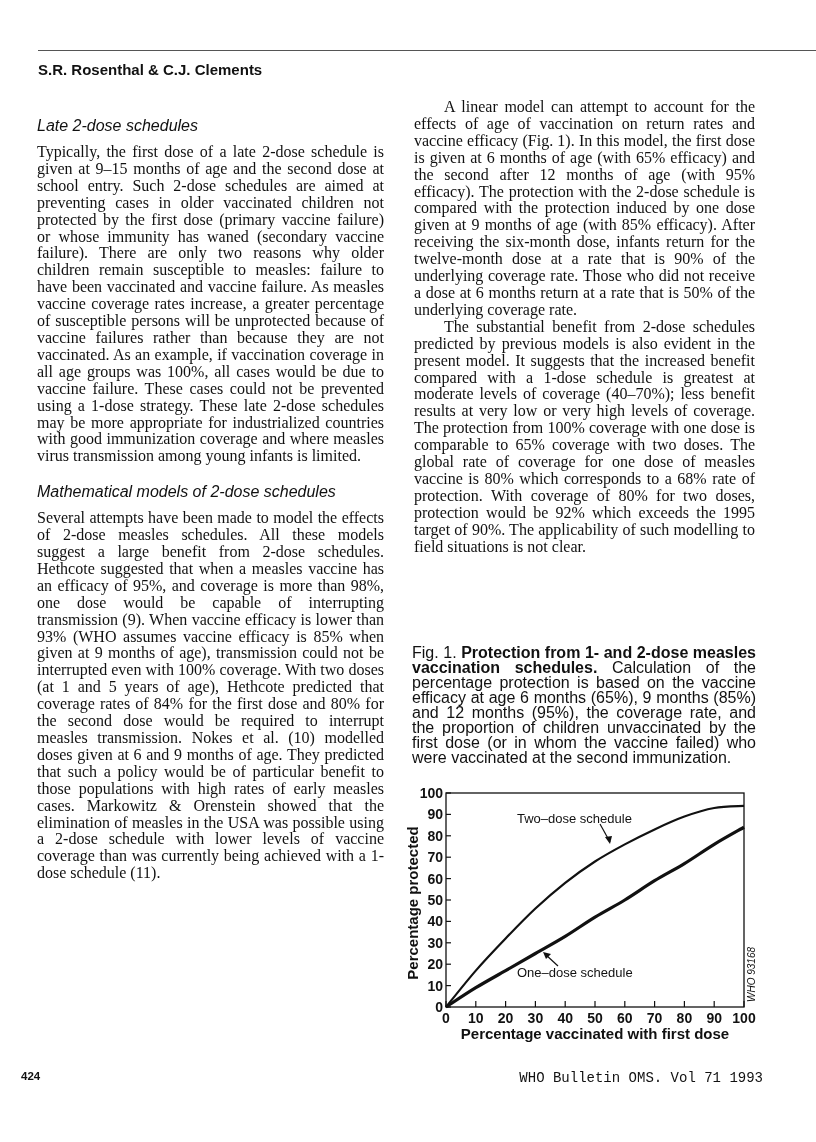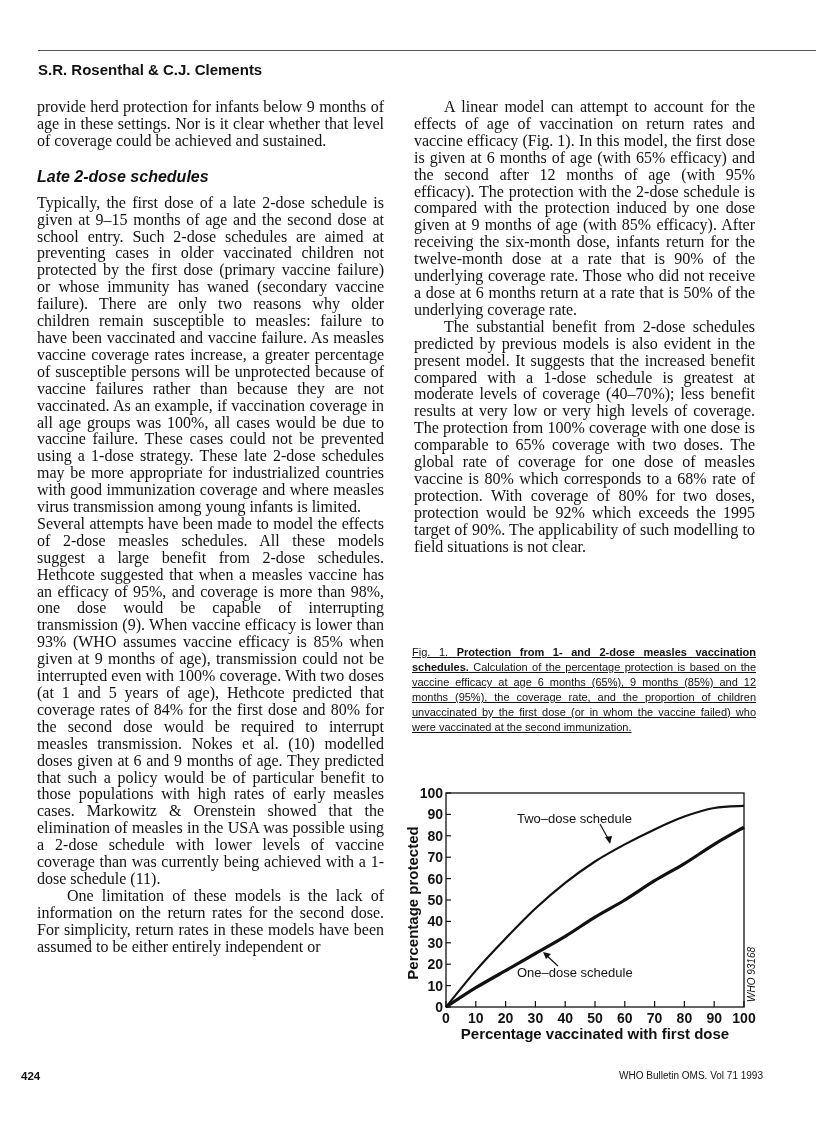--- a/index.html
+++ b/index.html
@@ -4,41 +4,40 @@
 <style>
   html, body { margin: 0; padding: 0; background: #ffffff; }
   body { width: 816px; height: 1142px; position: relative; overflow: hidden; color: #111; }
   .rule { position: absolute; left: 38px; top: 50px; width: 778px; height: 1px; background: #555; }
   .running-head { position: absolute; left: 38px; top: 61px; font-family: "Liberation Sans", sans-serif; font-weight: bold; font-size: 15px; }
   .col { position: absolute; top: 99px; width: 347px; font-family: "Liberation Serif", serif; font-size: 16px; line-height: 16.9px; }
   .col-left { left: 37px; }
   .col-right { left: 414px; width: 341px; }
   .col p { margin: 0; text-align: justify; }
   .col p.indent { text-indent: 30px; }
-  .col h2 { font-family: "Liberation Sans", sans-serif; font-style: italic; font-weight: bold; font-size: 16px; margin: 0; line-height: 18px; }
+  .col h2 { font-family: "Liberation Sans", sans-serif; font-style: italic; font-weight: normal; font-size: 16px; margin: 0; line-height: 18px; }
   .em { }
-  .caption { position: absolute; left: 412px; top: 645px; width: 344px; font-family: "Liberation Sans", sans-serif; font-size: 11px; line-height: 15px; text-align: justify; text-decoration: underline; }
+  .caption { position: absolute; left: 412px; top: 645px; width: 344px; font-family: "Liberation Sans", sans-serif; font-size: 16px; line-height: 15px; text-align: justify; }
   .caption b { font-weight: bold; }
   .chart { position: absolute; left: 400px; top: 780px; width: 380px; height: 275px; }
   .footer-page { position: absolute; left: 21px; top: 1070px; font-family: "Liberation Sans", sans-serif; font-weight: bold; font-size: 11.5px; text-align: center; }
-  .footer-journal { position: absolute; right: 53px; top: 1070px; font-family: Liberation Sans, sans-serif; font-size: 10px; }
+  .footer-journal { position: absolute; right: 53px; top: 1070px; font-family: Liberation Mono, monospace; font-size: 14px; }
   svg text { font-family: "Liberation Sans", sans-serif; fill: #111; }
 </style>
 </head>
 <body>
 
 <div class="rule"></div>
 <div class="running-head">S.R. Rosenthal &amp; C.J. Clements</div>
 
 <div class="col col-left">
-  <p>provide herd protection for infants below 9 months of age in these settings. Nor is it clear whether that level of coverage could be achieved and sustained.</p>
   <h2 style="margin-top:18px;margin-bottom:9px;">Late 2-dose schedules</h2>
   <p><span>Typically, the first dose of a </span><span class="em">late</span><span> 2-dose schedule is given at 9–15 months of age and the second dose at school entry. Such 2-dose schedules are aimed at preventing cases in older vaccinated children not protected by the first dose (primary vaccine failure) or whose immunity has waned (secondary vaccine failure). There are only two reasons why older children remain susceptible to measles: failure to have been vaccinated and vaccine failure. As measles vaccine coverage rates increase, a greater percentage of susceptible persons will be unprotected because of vaccine failures rather than because they are not vaccinated. As an example, if vaccination coverage in all age groups was 100%, all cases would be due to vaccine failure. These cases could not be prevented using a 1-dose strategy. These late 2-dose schedules may be more appropriate for industrialized countries with good immunization coverage and where measles virus transmission among young infants is limited.</span></p>
+  <h2 style="margin-top:18px;margin-bottom:9px;">Mathematical models of 2-dose schedules</h2>
   <p><span>Several attempts have been made to model the effects of 2-dose measles schedules. All these models suggest a large benefit from 2-dose schedules. Hethcote suggested that when a measles vaccine has an efficacy of 95%, and coverage is more than 98%, one dose would be capable of interrupting transmission (</span><span class="em">9</span><span>). When vaccine efficacy is lower than 93% (WHO assumes vaccine efficacy is 85% when given at 9 months of age), transmission could not be interrupted even with 100% coverage. With two doses (at 1 and 5 years of age), Hethcote predicted that coverage rates of 84% for the first dose and 80% for the second dose would be required to interrupt measles transmission. Nokes et al. (</span><span class="em">10</span><span>) modelled doses given at 6 and 9 months of age. They predicted that such a policy would be of particular benefit to those populations with high rates of early measles cases. Markowitz &amp; Orenstein showed that the elimination of measles in the USA was possible using a 2-dose schedule with lower levels of vaccine coverage than was currently being achieved with a 1-dose schedule (</span><span class="em">11</span><span>).</span></p>
-  <p class="indent">One limitation of these models is the lack of information on the return rates for the second dose. For simplicity, return rates in these models have been assumed to be either entirely independent or</p>
 </div>
 
 <div class="col col-right">
   <p class="indent">A linear model can attempt to account for the effects of age of vaccination on return rates and vaccine efficacy (Fig. 1). In this model, the first dose is given at 6 months of age (with 65% efficacy) and the second after 12 months of age (with 95% efficacy). The protection with the 2-dose schedule is compared with the protection induced by one dose given at 9 months of age (with 85% efficacy). After receiving the six-month dose, infants return for the twelve-month dose at a rate that is 90% of the underlying coverage rate. Those who did not receive a dose at 6 months return at a rate that is 50% of the underlying coverage rate.</p>
   <p class="indent">The substantial benefit from 2-dose schedules predicted by previous models is also evident in the present model. It suggests that the increased benefit compared with a 1-dose schedule is greatest at moderate levels of coverage (40–70%); less benefit results at very low or very high levels of coverage. The protection from 100% coverage with one dose is comparable to 65% coverage with two doses. The global rate of coverage for one dose of measles vaccine is 80% which corresponds to a 68% rate of protection. With coverage of 80% for two doses, protection would be 92% which exceeds the 1995 target of 90%. The applicability of such modelling to field situations is not clear.</p>
 </div>
 
 <div class="caption">
   <span>Fig. 1. </span><b>Protection from 1- and 2-dose measles vaccination schedules.</b><span> Calculation of the percentage protection is based on the vaccine efficacy at age 6 months (65%), 9 months (85%) and 12 months (95%), the coverage rate, and the proportion of children unvaccinated by the first dose (or in whom the vaccine failed) who were vaccinated at the second immunization.</span>
 </div>

